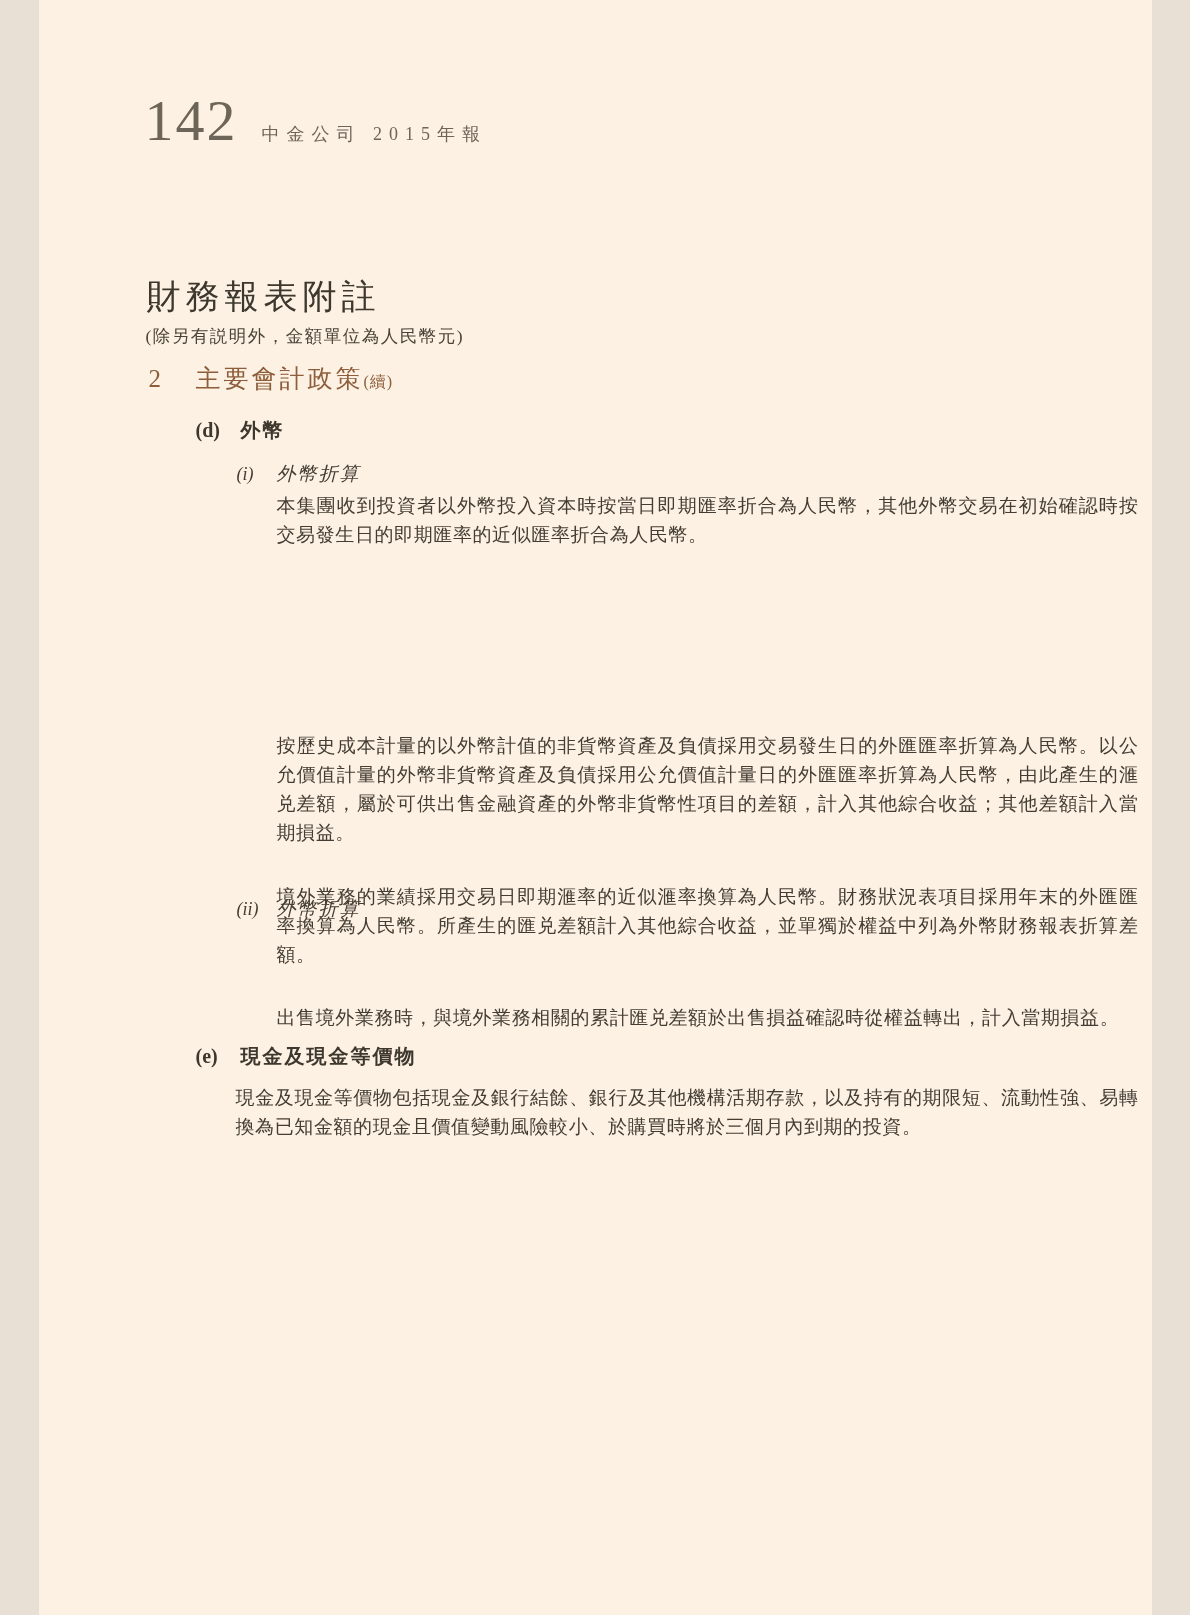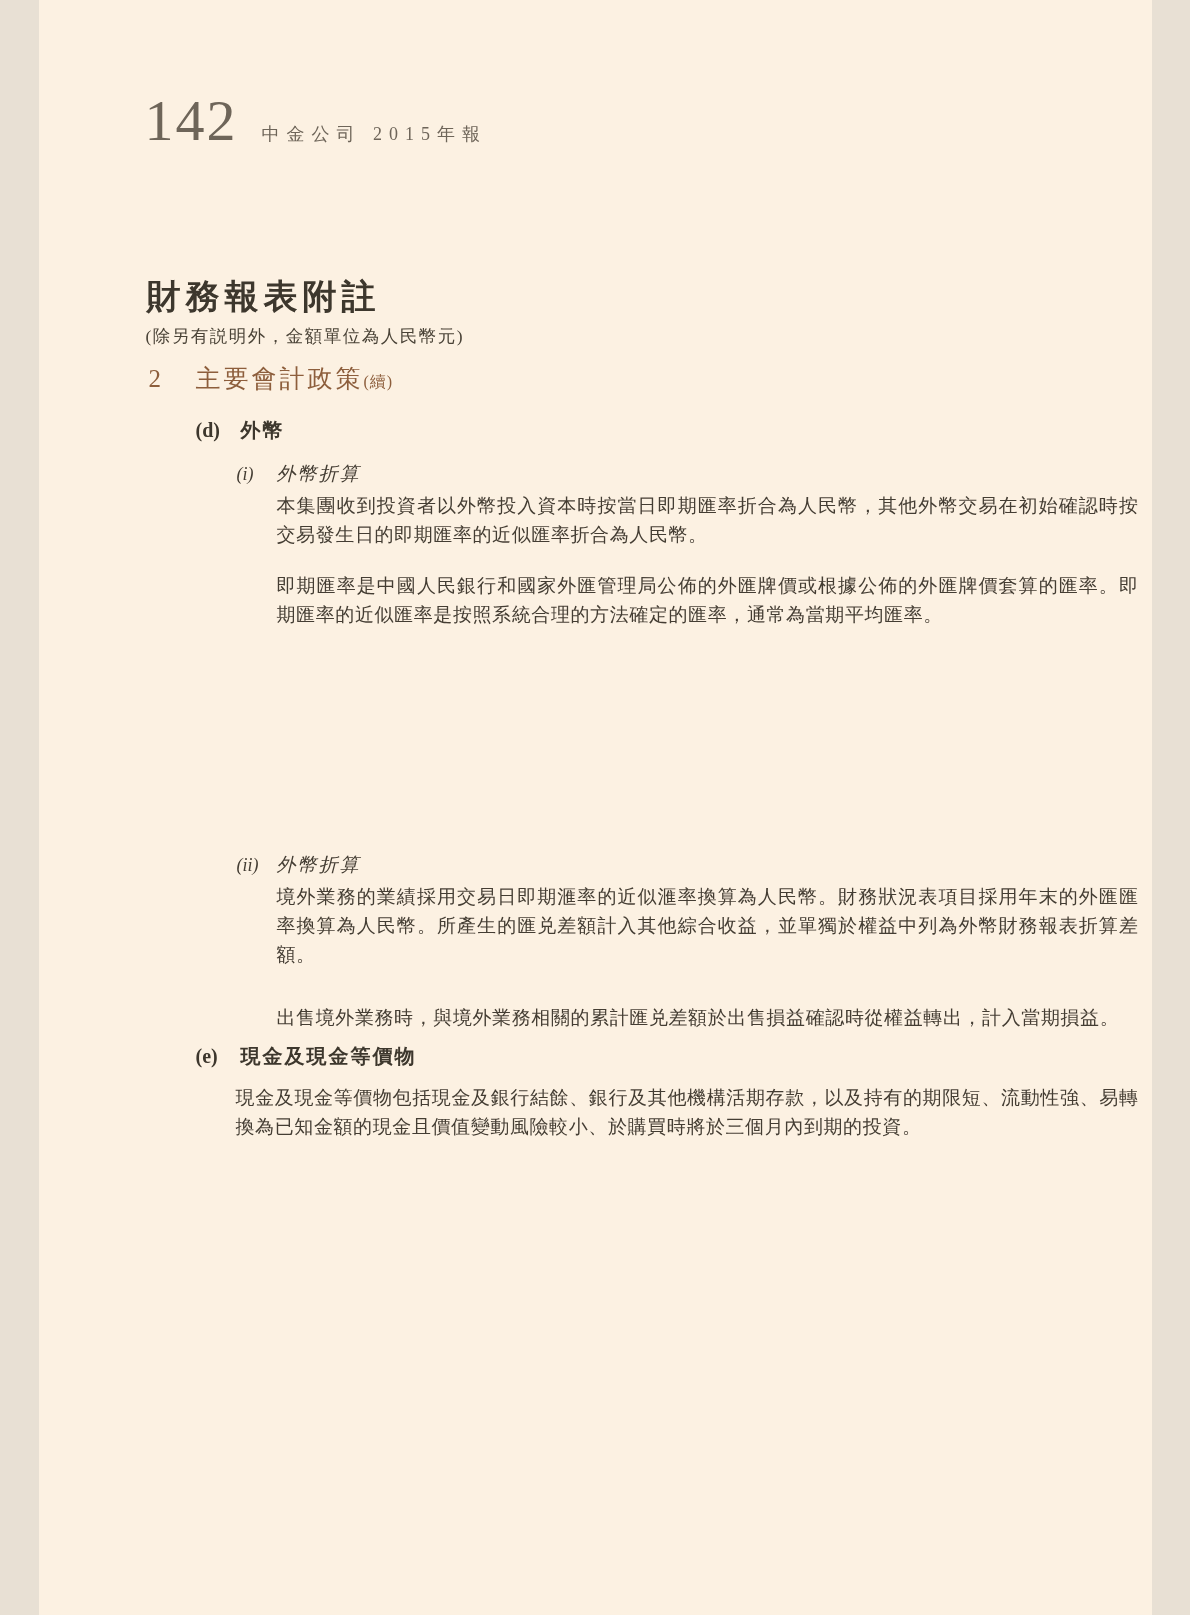--- a/index.html
+++ b/index.html
@@ -38,21 +38,21 @@
     letter-spacing: 7px;
     margin-left: 24px;
   }
 
   
   .doc-title {
     position: absolute;
     left: 108px;
     top: 274px;
     font-size: 34px;
-    font-weight: bold;
+    font-weight: normal;
     letter-spacing: 5px;
     color: #3d372d;
   }
   .doc-subtitle {
     position: absolute;
     left: 107px;
     top: 324px;
     font-size: 17.5px;
     letter-spacing: 1.5px;
     color: #4a4337;
@@ -129,23 +129,23 @@
     <span class="sub-marker">(d)</span>
     <span class="sub-title">外幣</span>
   </div>
 
   <div class="item-heading" style="top:461px;">
     <span class="item-marker">(i)</span>
     <span class="item-title">外幣折算</span>
   </div>
 
   <div class="para level3" style="top:493px;">本集團收到投資者以外幣投入資本時按當日即期匯率折合為人民幣，其他外幣交易在初始確認時按交易發生日的即期匯率的近似匯率折合為人民幣。</div>
-  <div class="para level3" style="top:573px;">即期匯率是中國人民銀行和國家外匯管理局公佈的外匯牌價或根據公佈的外匯牌價套算的匯率。即期匯率的近似匯率是按照系統合理的方法確定的匯率，通常為當期平均匯率。</div>
+  <div class="para level3" style="top:733px;">按歷史成本計量的以外幣計值的非貨幣資產及負債採用交易發生日的外匯匯率折算為人民幣。以公允價值計量的外幣非貨幣資產及負債採用公允價值計量日的外匯匯率折算為人民幣，由此產生的滙兑差額，屬於可供出售金融資產的外幣非貨幣性項目的差額，計入其他綜合收益；其他差額計入當期損益。</div>
 
-  <div class="item-heading" style="top:852px;">
+  <div class="item-heading" style="top:896px;">
     <span class="item-marker">(ii)</span>
     <span class="item-title">外幣折算</span>
   </div>
 
   <div class="para level3" style="top:884px;">境外業務的業績採用交易日即期滙率的近似滙率換算為人民幣。財務狀況表項目採用年末的外匯匯率換算為人民幣。所產生的匯兑差額計入其他綜合收益，並單獨於權益中列為外幣財務報表折算差額。</div>
   <div class="para level3" style="top:1005px;">出售境外業務時，與境外業務相關的累計匯兑差額於出售損益確認時從權益轉出，計入當期損益。</div>
 
   <div class="sub-heading" style="top:1043px;">
     <span class="sub-marker">(e)</span>
     <span class="sub-title">現金及現金等價物</span>

